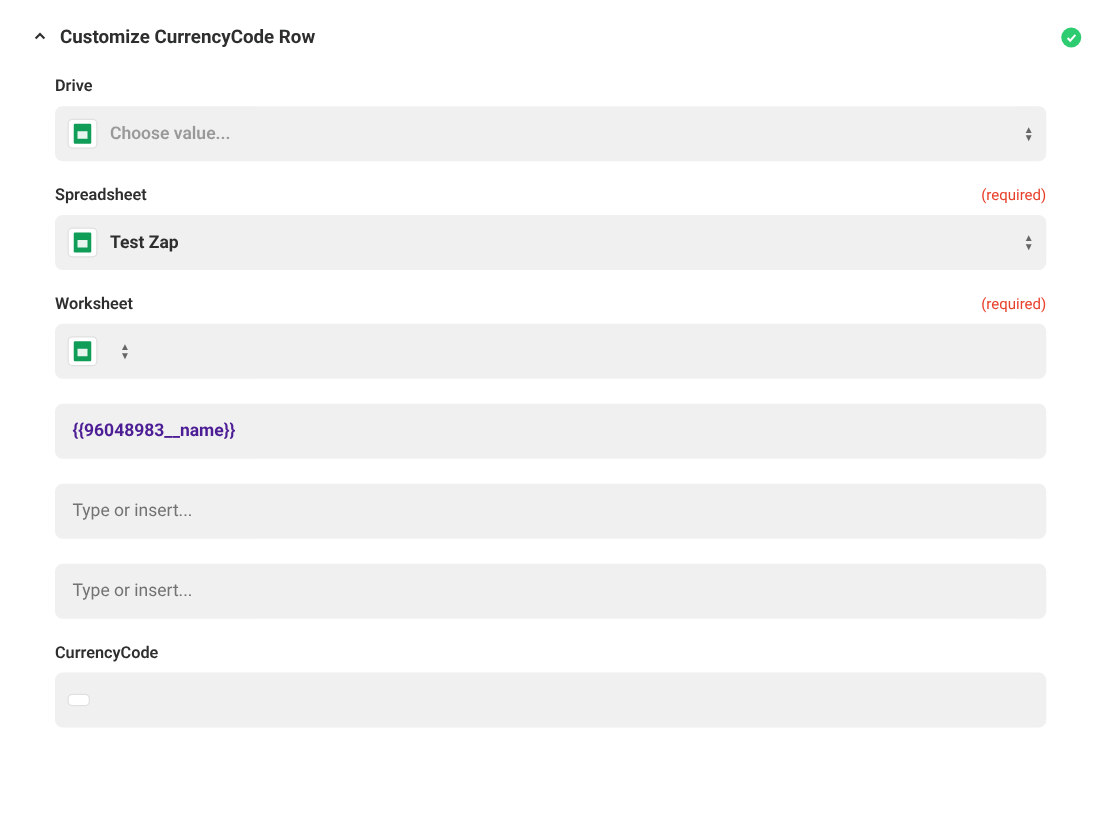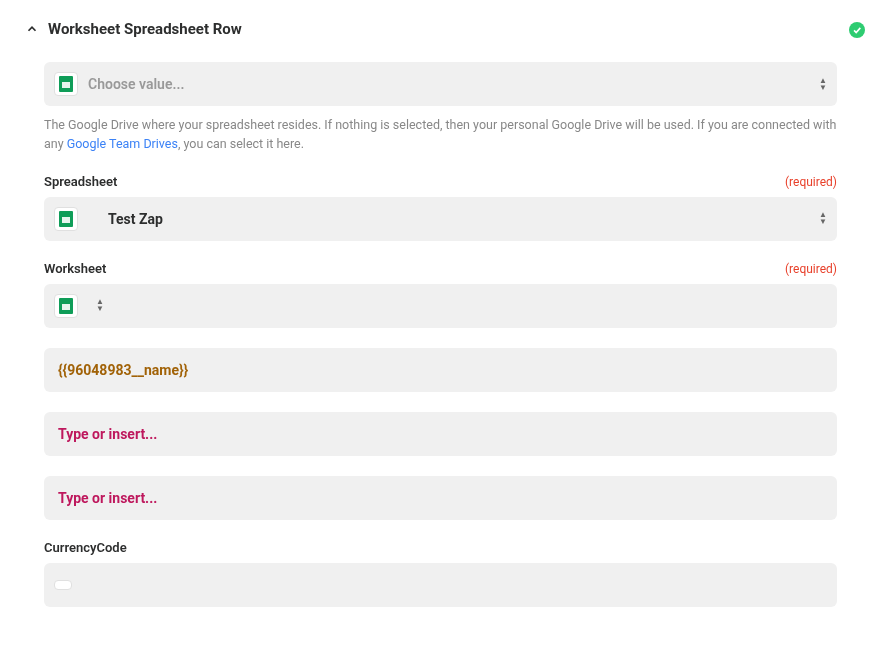--- a/index.html
+++ b/index.html
@@ -109,21 +109,20 @@
       width: 8px;
       height: 6px;
       background: #fff;
       opacity: 0.9;
     }
     .select-value {
       flex: 1;
       font-size: 14px;
       font-weight: 700;
       color: #2d2e2e;
-      margin-left: 20px;
     }
     .select-placeholder {
       flex: 1;
       font-size: 14px;
       font-weight: 600;
       color: #999;
     }
     .sort-arrows {
       display: flex;
       flex-direction: column;
@@ -150,25 +149,25 @@
       background: #f0f0f0;
       border-radius: 6px;
       padding: 12px 14px;
       min-height: 44px;
       display: flex;
       align-items: center;
       font-size: 14px;
     }
     .text-field-value {
       font-weight: 700;
-      color: #a16207;
+      color: #4c1d95;
     }
     .text-field-placeholder {
-      color: #be185d;
-      font-weight: 700;
+      color: #737373;
+      font-weight: 400;
     }
     .pill-container {
       background: #f0f0f0;
       border-radius: 6px;
       padding: 8px 10px;
       min-height: 44px;
       display: flex;
       align-items: center;
     }
     .pill {
@@ -183,43 +182,43 @@
   </style>
 </head>
 <body>
 
 <div class="header-row">
   <div class="chevron-wrap">
     <svg class="chevron-up" viewBox="0 0 24 24" fill="none" stroke="#2d2e2e" stroke-width="3">
       <polyline points="6 15 12 9 18 15"></polyline>
     </svg>
   </div>
-  <div class="header-title">Worksheet Spreadsheet Row</div>
+  <div class="header-title">Customize CurrencyCode Row</div>
   <div class="check-badge">
     <svg viewBox="0 0 24 24" fill="none" stroke="#fff" stroke-width="4">
       <polyline points="5 13 10 18 20 7"></polyline>
     </svg>
   </div>
 </div>
 
 <div class="form-section">
 
   <div class="field-block">
+    <div class="label-row">
+      <div class="field-label">Drive</div>
+    </div>
     <div class="select-field">
       <div class="sheets-icon">
         <div class="sheets-inner"></div>
       </div>
       <div class="select-placeholder">Choose value...</div>
       <div class="sort-arrows">
         <span>▲</span>
           <span>▼</span>
       </div>
-    </div>
-    <div class="help-text">
-      <span>The Google Drive where your spreadsheet resides. If nothing is selected, then your personal Google Drive will be used. If you are connected with any </span><a href="#">Google Team Drives</a><span>, you can select it here.</span>
     </div>
   </div>
 
   <div class="field-block">
     <div class="label-row">
       <div class="field-label">Spreadsheet</div>
       <div class="required-tag">(required)</div>
     </div>
     <div class="select-field">
       <div class="sheets-icon">

